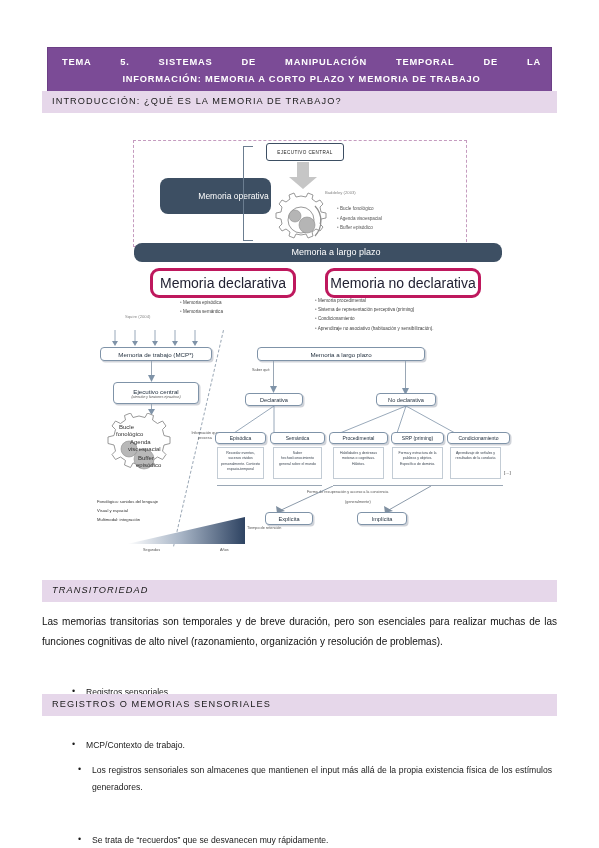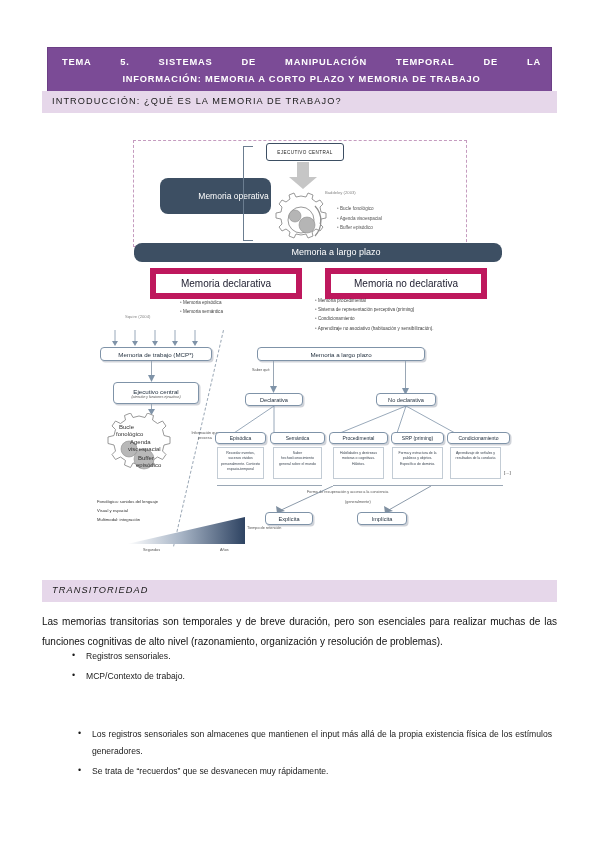--- a/index.html
+++ b/index.html
@@ -73,20 +73,21 @@
     padding: 0;
     list-style: none;
     font-size: 8.6px;
     line-height: 1.95;
   }
   ul.bullets li {
     position: relative;
     padding-left: 14px;
     margin-bottom: 3px;
     text-align: justify;
+    margin-top: 36px;
   }
   ul.bullets li:before {
     content: "\2022";
     position: absolute;
     left: 0;
     top: -1px;
     font-size: 9px;
   }
 
   
@@ -157,25 +158,25 @@
   .bullets-small {
     position: absolute;
     left: 212px; top: 66px;
     font-size: 4.6px;
     color: #555;
     line-height: 2.1;
   }
   .bullets-small div:before { content: "\2022  "; color: #888; }
   .decl-box {
     position: absolute;
-    border: 6px solid #be185d;
-    border-radius: 0;
+    border: 3px solid #be185d;
+    border-radius: 9px;
     background: #fff;
     text-align: center;
-    font-size: 10px;
+    font-size: 14px;
     color: #223;
     padding: 4px 0;
   }
   #box-decl { left: 25px; width: 140px; }
   #box-nodecl { left: 180px; width: 150px; }
   .decl-list {
     position: absolute;
     font-size: 4.6px;
     color: #444;
     line-height: 2.0;
@@ -446,19 +447,20 @@
 
   <div class="sec-head" style="top:580px;font-style:italic;">TRANSITORIEDAD</div>
 
   <div class="para" style="left:42px;top:612px;width:515px;">Las memorias transitorias son temporales y de breve duración, pero son esenciales para realizar muchas de las funciones cognitivas de alto nivel (razonamiento, organización y resolución de problemas).</div>
 
   <ul class="bullets" style="left:72px;top:648px;width:480px;">
     <li>Registros sensoriales.</li>
     <li>MCP/Contexto de trabajo.</li>
   </ul>
 
+  <div class="sec-head" style="top:694px;">REGISTROS O MEMORIAS SENSORIALES</div>
 
   <ul class="bullets" style="left:78px;top:726px;width:474px;">
     <li>Los registros sensoriales son almacenes que mantienen el input más allá de la propia existencia física de los estímulos generadores.</li>
     <li>Se trata de “recuerdos” que se desvanecen muy rápidamente.</li>
   </ul>
 
 </div>
 
 </body></html>

